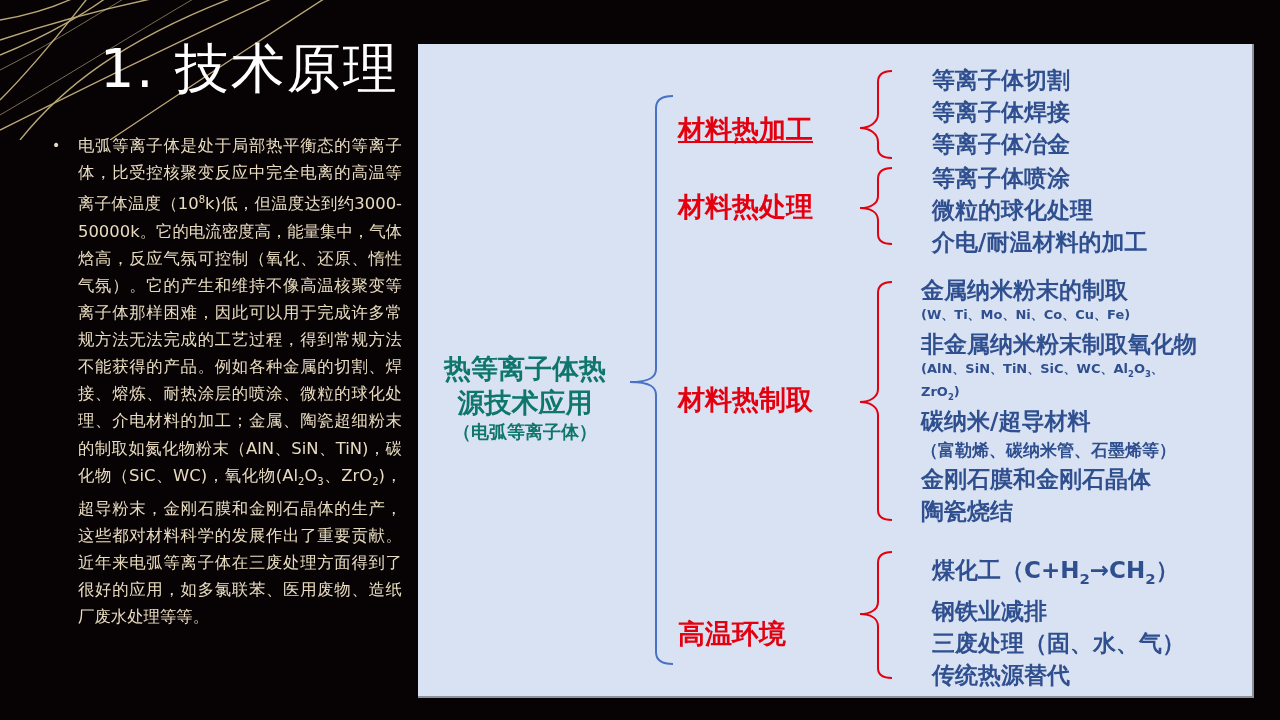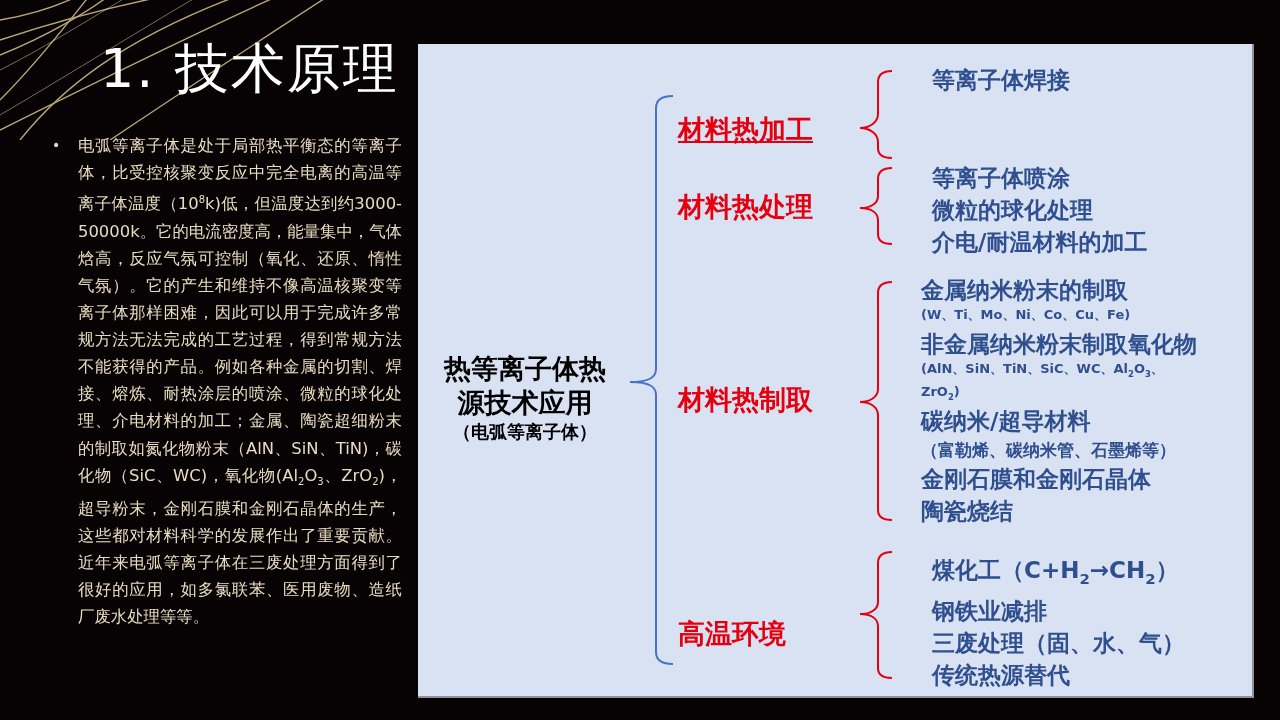--- a/index.html
+++ b/index.html
@@ -24,21 +24,21 @@
     .body-text .para { margin-left: 26px; text-align: justify; }
     .body-text sub, .body-text sup { font-size: 10px; }
 
     .panel {
       position: absolute; left: 418px; top: 44px; width: 836px; height: 654px;
       background: #d9e2f3; border-right: 2px solid #8c939e; border-bottom: 2px solid #8c939e;
     }
 
     .root-label {
       position: absolute; left: 4px; top: 308px; width: 206px; text-align: center;
-      color: #000000; font-size: 27px; line-height: 34px; font-weight: bold;
+      color: #0f766e; font-size: 27px; line-height: 34px; font-weight: bold;
       font-family: "DejaVu Sans", sans-serif;
     }
     .root-label .sub { font-size: 18px; line-height: 24px; display: block; }
 
     .cat {
       position: absolute; color: #e4000f; font-size: 27px; font-weight: bold;
       font-family: "DejaVu Sans", sans-serif; white-space: nowrap;
     }
 
     .items { position: absolute; color: #2f4f8f; font-weight: bold; font-family: "DejaVu Sans", sans-serif; }
@@ -92,21 +92,23 @@
     <div>源技术应用</div>
     <span class="sub">（电弧等离子体）</span>
   </div>
 
   <div class="cat" style="left:260px; top:68px;text-decoration:underline;">材料热加工</div>
   <div class="cat" style="left:260px; top:338px;">材料热制取</div>
   <div class="cat" style="left:260px; top:145px;">材料热处理</div>
   <div class="cat" style="left:260px; top:572px;">高温环境</div>
 
   <div class="items" style="left:514px; top:20px;">
+    <div class="big">等离子体切割</div>
     <div class="big">等离子体焊接</div>
+    <div class="big">等离子体冶金</div>
   </div>
 
   <div class="items" style="left:514px; top:118px;">
     <div class="big">等离子体喷涂</div>
     <div class="big">微粒的球化处理</div>
     <div class="big">介电/耐温材料的加工</div>
   </div>
 
   <div class="items" style="left:503px; top:230px;">
     <div class="big">金属纳米粉末的制取</div>

